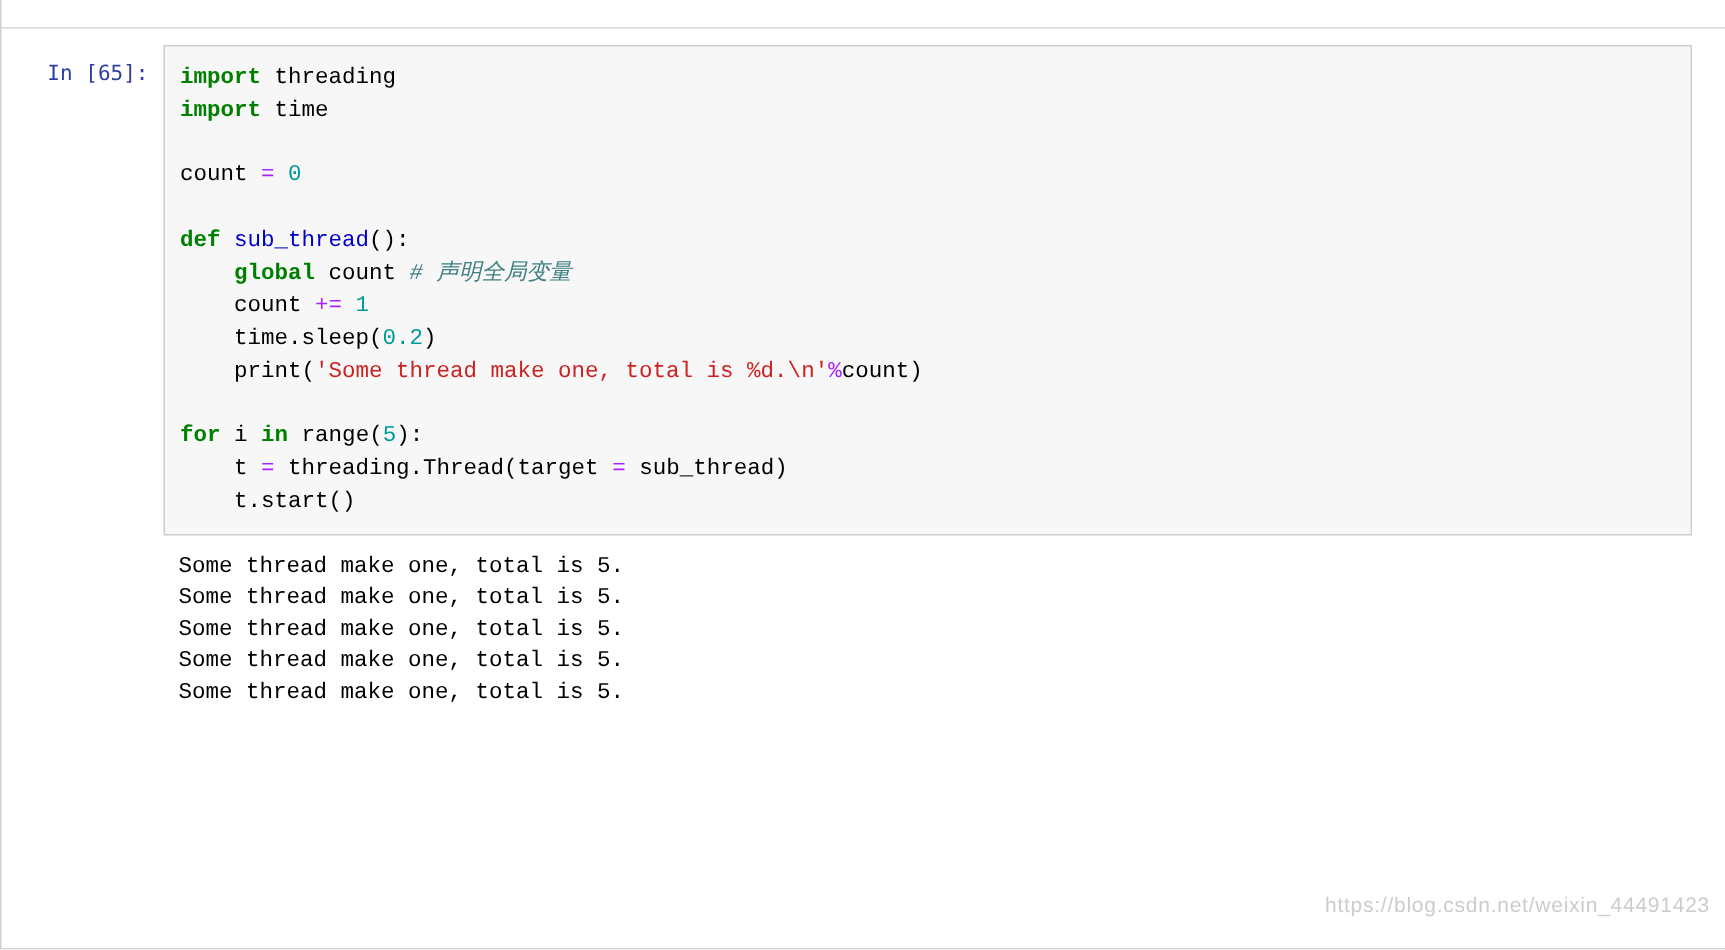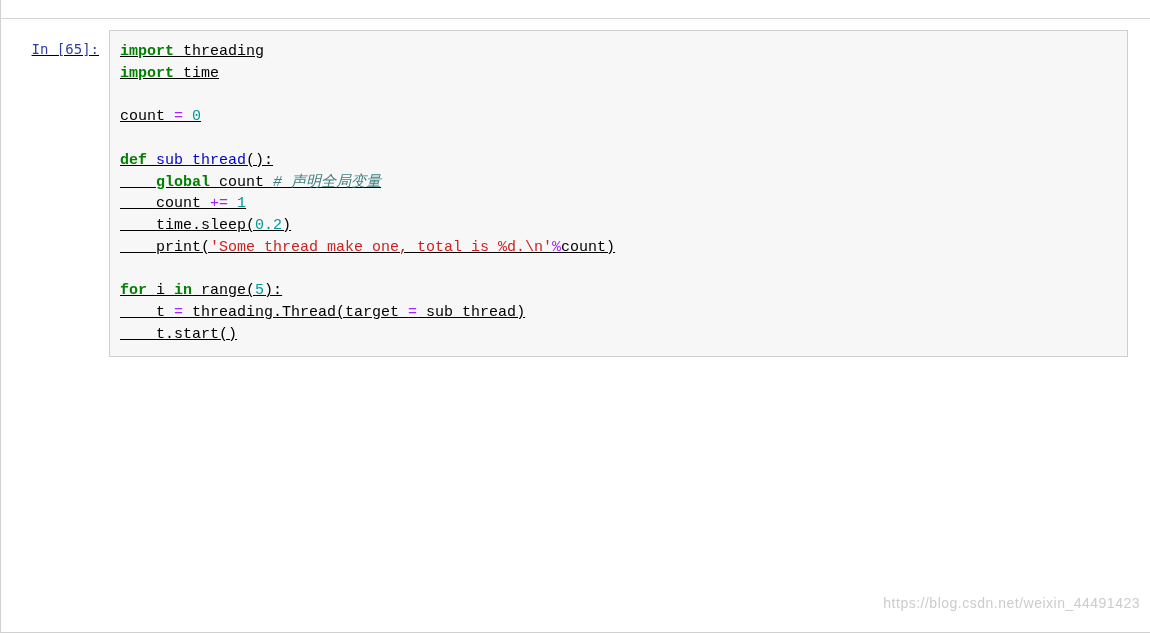--- a/index.html
+++ b/index.html
@@ -30,21 +30,20 @@
     top: 18px;
     left: 0;
     right: 0;
     height: 1px;
     background: #d5d5d5;
   }
   .cell {
     display: flex;
     align-items: flex-start;
     padding: 10px 12px 0 0;
-    text-decoration: underline;
   }
   .prompt {
     width: 108px;
     flex-shrink: 0;
     text-align: right;
     padding-right: 10px;
     padding-top: 10px;
     color: #303f9f;
     font-family: Consolas, monospace;
     font-size: 14px;
@@ -113,17 +112,22 @@
 <span>    </span><span>time.sleep(</span><span class="num">0.2</span><span>)</span>
 <span>    </span><span>print(</span><span class="string">'Some thread make one, total is %d.\n'</span><span class="op">%</span><span>count)</span>
 
 <span class="kw-green">for</span><span> </span><span>i </span><span class="kw-green">in</span><span> </span><span>range(</span><span class="num">5</span><span>):</span>
 <span>    </span><span>t </span><span class="op">=</span><span> threading.Thread(target </span><span class="op">=</span><span> sub_thread)</span>
 <span>    </span><span>t.start()</span></div>
 </div>
 
 <div class="output-cell">
   <div class="output-prompt"></div>
+  <div class="output-block"><span>Some thread make one, total is 5.</span>
+<span>Some thread make one, total is 5.</span>
+<span>Some thread make one, total is 5.</span>
+<span>Some thread make one, total is 5.</span>
+<span>Some thread make one, total is 5.</span></div>
 </div>
 
 </div>
 
 <div class="watermark">https://blog.csdn.net/weixin_44491423</div>
 
 </body></html>

